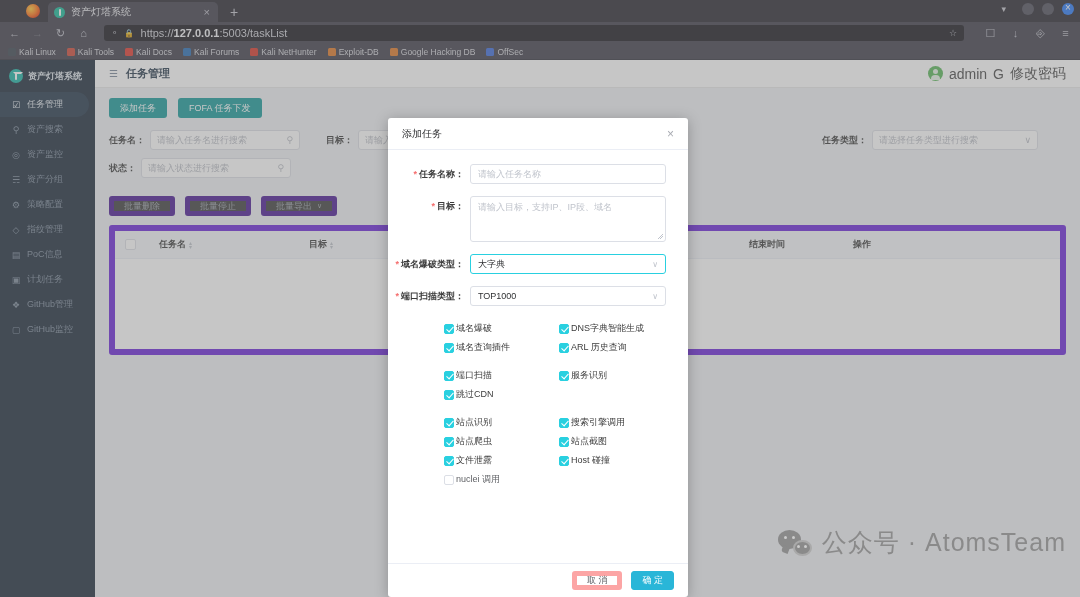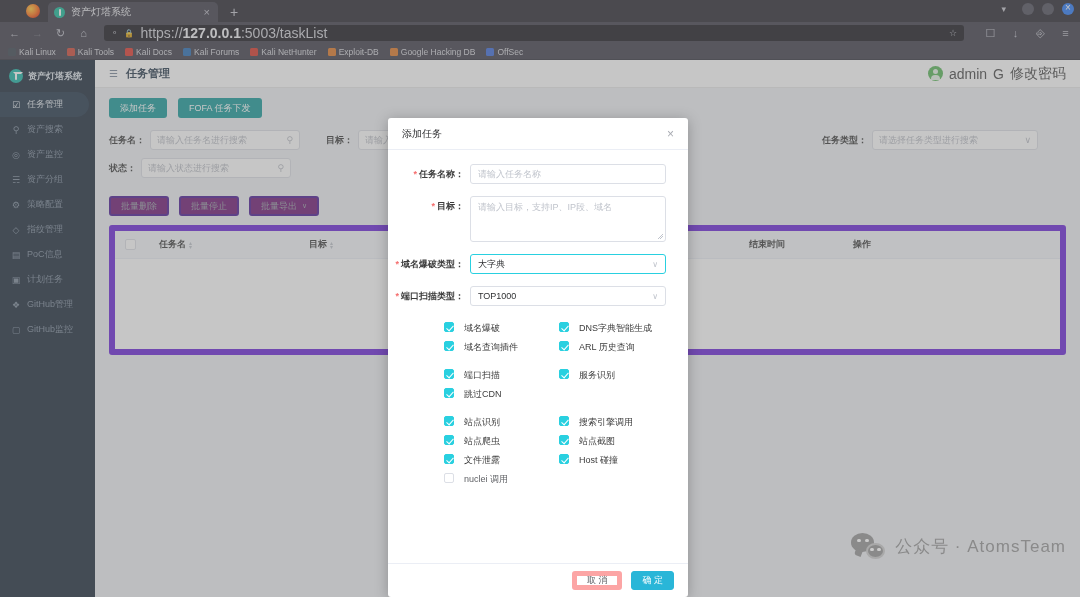--- a/index.html
+++ b/index.html
@@ -59,21 +59,21 @@
   }
   .nav-ico { color: #b9b9c3; font-size: 11px; width: 13px; text-align: center; }
   .nav-ico.dim { color: #6c6b76; }
   .urlbar {
     flex: 1 1 auto; height: 16px; background: #1c1b22; border-radius: 3px;
     display: flex; align-items: center; padding: 0 7px; gap: 6px; margin-left: 4px;
     max-width: 880px;
   }
   .url-shield { color: #a7a7b0; font-size: 9px; }
   .url-lock { color: #a7a7b0; font-size: 8px; }
-  .url-text { color: #cfcfd6; font-size: 14px; white-space: nowrap; }
+  .url-text { color: #cfcfd6; font-size: 11px; white-space: nowrap; }
   .url-text b { color: #f2f2f5; font-weight: 700; }
   .url-star { color: #b9b9c3; font-size: 9px; margin-left: auto; }
   .navbar-right { display: flex; align-items: center; gap: 12px; padding-left: 10px; }
 
   .bookmarks {
     height: 16px; background: #42414d; display: flex; align-items: center;
     gap: 11px; padding: 0 8px; border-bottom: 1px solid #35343e;
   }
   .bm { display: flex; align-items: center; gap: 3px; }
   .bm-label { color: #d4d4da; font-size: 8.5px; white-space: nowrap; }
@@ -149,21 +149,21 @@
     width: 150px; height: 20px; border: 1px solid #dcdfe6; border-radius: 3px;
     background: #fff; display: flex; align-items: center; padding: 0 6px;
     font-size: 9px; color: #b9bcc4;
   }
   .filter-input .ph { flex: 1 1 auto; white-space: nowrap; overflow: hidden; }
   .filter-input .tail { color: #b9bcc4; font-size: 9px; }
   .filter-input.wide { width: 166px; }
 
   .batch-row { display: flex; gap: 10px; margin-bottom: 9px; }
   .btn-plain {
-    background: #701a75; border: 2px solid #4c1d95; color: #9aa0a8; justify-content: flex-end;
+    background: #404040; border: 5px solid #4c1d95; color: #9aa0a8; justify-content: flex-end;
   }
 
   .table-card {
     background: #fff; border: 6px solid #6d28d9; border-radius: 3px;
     height: 130px; overflow: hidden;
   }
   .thead {
     display: flex; align-items: center; height: 28px; background: #f5f7fa;
     border-bottom: 1px solid #ebeef5; font-size: 9px; color: #3c3c3c; font-weight: 700;
   }
@@ -207,21 +207,21 @@
     content: ""; position: absolute; right: 2px; bottom: 2px; width: 6px; height: 6px;
     background: linear-gradient(135deg, transparent 0 50%, #c0c4cc 50% 60%, transparent 60% 72%, #c0c4cc 72% 82%, transparent 82%);
   }
   .inp.sel { color: #303133; }
   .inp.sel.focus { border-color: #29d0e0; }
   .caret { margin-left: auto; color: #c0c4cc; font-size: 8px; }
 
   .cb-groups { padding-left: 56px; padding-top: 4px; }
   .cb-group { margin-bottom: 15px; }
   .cb-line { display: flex; margin-bottom: 6px; }
-  .cb-cell { width: 133px; display: flex; gap: 10px; }
+  .cb-cell { width: 133px; display: flex; align-items: center; gap: 2px; }
   .cbx {
     width: 10px; height: 10px; border-radius: 2px; border: 1px solid #dcdfe6;
     background: #fff; flex: 0 0 auto; position: relative;
   }
   .cbx.on { background: #29d0e0; border-color: #29d0e0; }
   .cbx.on::after {
     content: ""; position: absolute; left: 3px; top: 0.5px; width: 3px; height: 6px;
     border: solid #fff; border-width: 0 1.5px 1.5px 0; transform: rotate(42deg);
   }
   .cb-text { font-size: 9px; color: #3c3c3c; white-space: nowrap; }
@@ -232,21 +232,21 @@
     justify-content: flex-end; gap: 9px; padding: 0 14px; flex: 0 0 auto;
   }
   .btn-sm { height: 19px; padding: 0 10px; font-size: 9px; border-radius: 3px;
             display: inline-flex; align-items: center; justify-content: center; }
   .btn-cancel { background: #fff; border: 5px solid #fca5a5; color: #606266; }
   .btn-ok { background: #29b6d8; color: #fff; border: 1px solid #29b6d8; }
 
   
   .watermark {
     position: absolute; right: 14px; bottom: 38px; display: flex; align-items: center;
-    gap: 10px; color: #8a8a8a; font-size: 17px; letter-spacing: 1px; z-index: 5;
+    gap: 10px; color: #8a8a8a; font-size: 25px; letter-spacing: 1px; z-index: 5;
     pointer-events: none;
   }
   .wechat-ico { position: relative; width: 34px; height: 26px; flex: 0 0 auto; }
   .wechat-ico .b1 {
     position: absolute; left: 0; top: 0; width: 23px; height: 19px; border-radius: 50%;
     background: #8a8a8a;
   }
   .wechat-ico .b1::after {
     content: ""; position: absolute; left: 4px; bottom: -4px; width: 7px; height: 7px;
     background: #8a8a8a; transform: rotate(20deg); border-radius: 0 0 0 3px;

